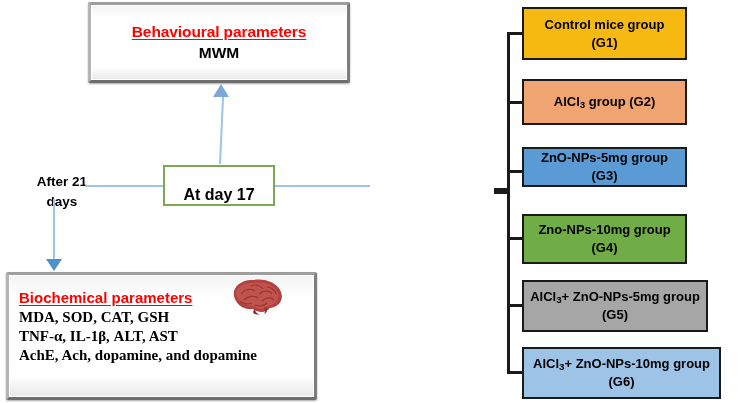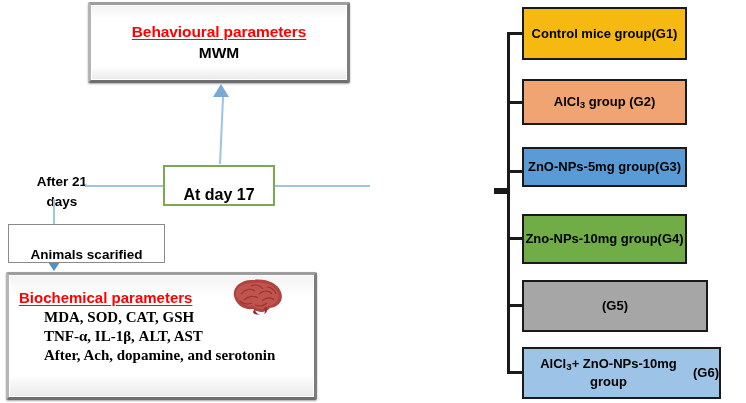--- a/index.html
+++ b/index.html
@@ -77,29 +77,29 @@
   #biochem-title {
     color:#ff0000; font-weight:bold; font-size:15px;
     text-decoration: underline; text-decoration-color:#ff0000;
     text-underline-offset: 2px;
   }
   .biochem-line {
     font-family:"Liberation Serif", serif;
     font-weight: bold; font-size: 15px; color:#000;
     line-height: 1.27; white-space: nowrap;
   }
-  #biochem-lines { margin-top: 2px; margin-left: 25px; }
+  #biochem-lines { margin-top: 2px; }
 
   
   #brain { left: 222px; top: 274px; width: 68px; height: 42px; }
 
   
   .group-box {
     border: 2px solid #1a1a1a;
-    display:flex; flex-direction:row;
+    display:flex; flex-direction:column;
     align-items:center; justify-content:center;
     text-align:center;
     font-weight: bold; font-size: 13px; color:#000;
     line-height: 1.35;
   }
   .group-box .l2 { display:block; }
   sub { font-size: 75%; vertical-align: -0.22em; }
 
   #g1 { left:522px; top:7px;   width:165px; height:53px; }
   #g2 { left:522px; top:79px;  width:165px; height:46px; }
@@ -146,31 +146,28 @@
     <span>At day 17</span>
   </div>
 
   <div class="abs blue-line" style="left:275px; top:185px; width:95px; height:2px;"></div>
 
   <div class="abs arrow-shaft" style="left:53px; top:199px; width:2px; height:63px;"></div>
   <svg class="arrowhead" style="left:46px; top:258px;" width="16" height="14" viewBox="0 0 16 14">
     <polygon points="8,13 0,1 16,1" fill="#4e90c9"></polygon>
   </svg>
 
-  <div class="abs plain" id="scarified-box">
-    <span>Animals scarified</span>
-  </div>
 
   <div class="abs bevel" id="biochem-box">
     <div class="bevel-inner"></div>
     <div id="biochem-title">Biochemical parameters</div>
     <div id="biochem-lines">
       <div class="biochem-line">MDA, SOD, CAT, GSH</div>
       <div class="biochem-line">TNF-α, IL-1β, ALT, AST</div>
-      <div class="biochem-line">After, Ach, dopamine, and serotonin</div>
+      <div class="biochem-line">AchE, Ach, dopamine, and dopamine</div>
     </div>
   </div>
 
   <svg class="abs" id="brain" viewBox="0 0 68 42">
     <g>
       <path d="M12 22 C10 13, 20 5, 31 6 C43 4, 56 9, 59 18 C62 26, 57 33, 48 34 C44 39, 36 39, 31 35 C22 36, 14 31, 12 22 Z" fill="#b0423f"></path>
       <path d="M14 21 C13 14, 21 8, 31 9 C42 7, 53 11, 56 19 C58 25, 54 31, 46 32 C42 36, 35 36, 31 32 C23 33, 16 28, 14 21 Z" fill="#c0534c"></path>
       <g stroke="#8e2f2e" stroke-width="1.1" fill="none" opacity=".85">
         <path d="M19 20 C23 15, 29 14, 33 17"></path>
         <path d="M22 26 C26 22, 32 21, 36 24"></path>
@@ -208,20 +205,21 @@
   </div>
   <div class="abs group-box" id="g3" style="background: rgb(91, 155, 213);">
     <span>ZnO-NPs-5mg group</span>
     <span class="l2">(G3)</span>
   </div>
   <div class="abs group-box" id="g4" style="background: rgb(112, 173, 71);">
     <span>Zno-NPs-10mg group</span>
     <span class="l2">(G4)</span>
   </div>
   <div class="abs group-box" id="g5" style="background: rgb(166, 166, 166);">
+    <span>AlCl<sub>3</sub>+ ZnO-NPs-5mg group</span>
     <span class="l2">(G5)</span>
   </div>
   <div class="abs group-box" id="g6" style="background: rgb(157, 195, 230);">
     <span>AlCl<sub>3</sub>+ ZnO-NPs-10mg group</span>
     <span class="l2">(G6)</span>
   </div>
 
 </div>
 
 </body></html>

